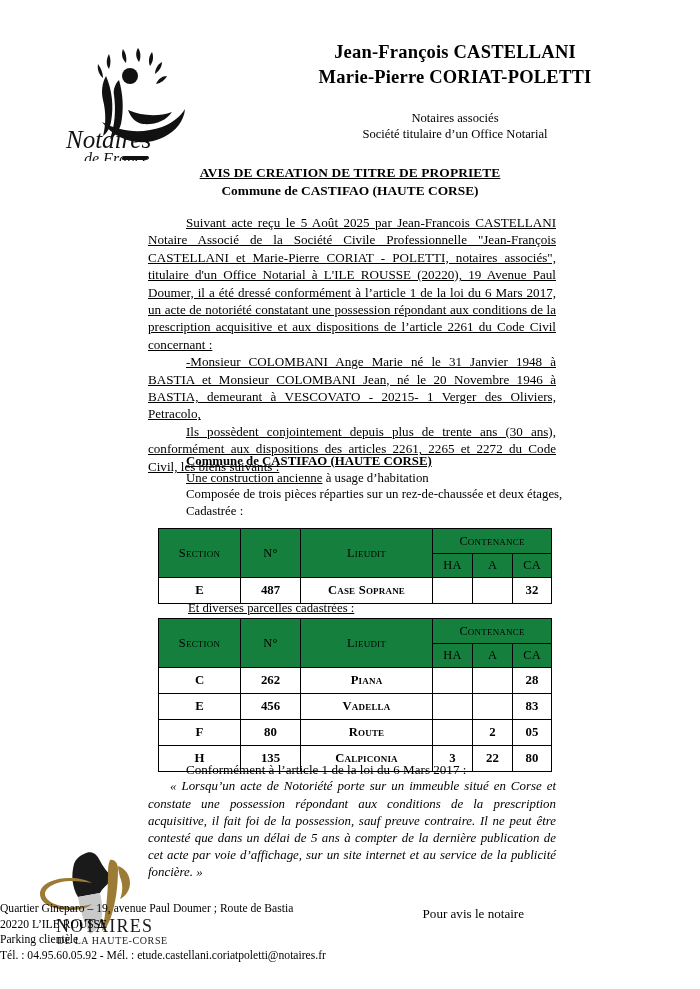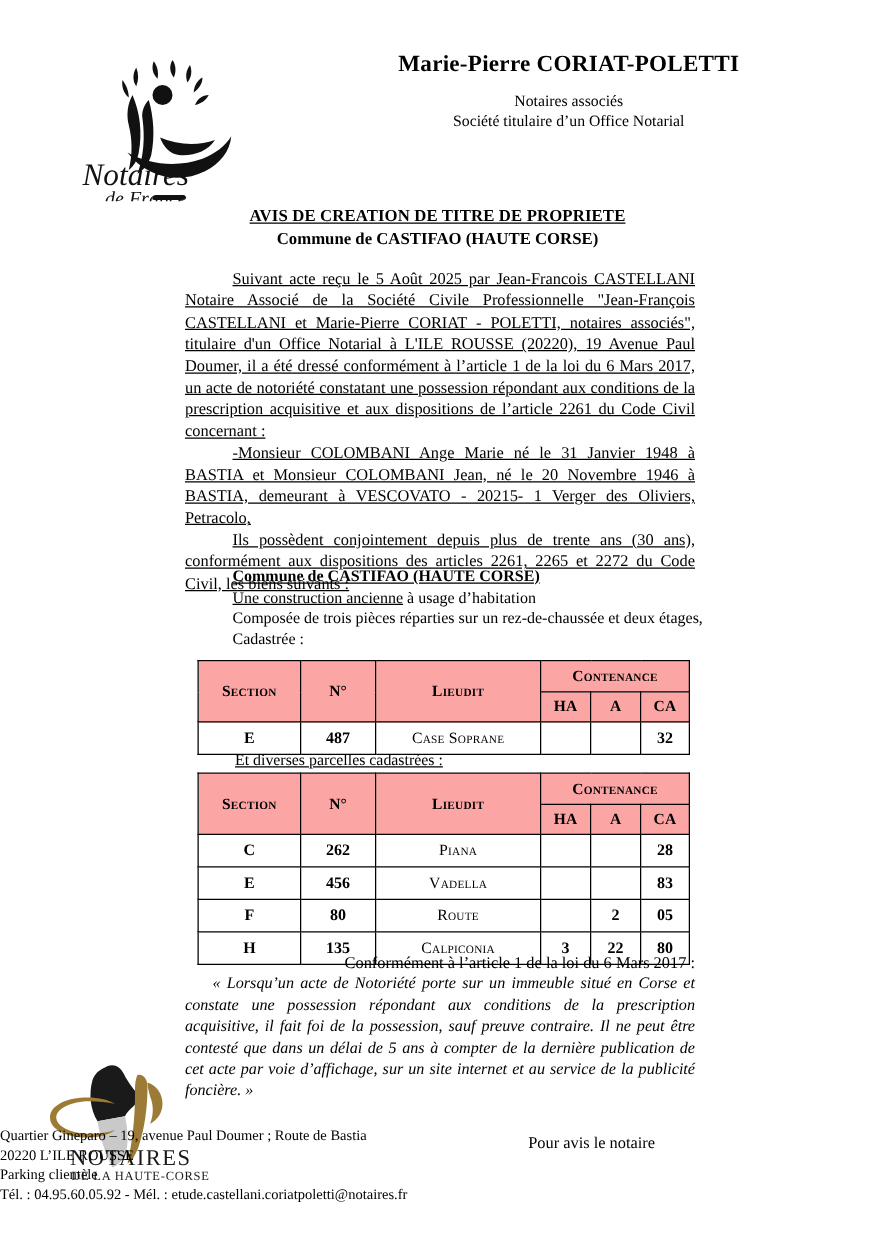--- a/index.html
+++ b/index.html
@@ -47,21 +47,21 @@
     width: 450px;
     text-align: center;
   }
   .hname {
     font-weight: bold;
     font-size: 18.5px;
     line-height: 25px;
     letter-spacing: 0.2px;
   }
   .hsub {
-    margin-top: 8px;
+    margin-top: 20px;
     font-size: 12.6px;
     line-height: 16px;
   }
 
   
   .title-block {
     position: absolute;
     top: 165px;
     left: 0;
     width: 700px;
@@ -116,35 +116,35 @@
     font-size: 12px;
     table-layout: fixed;
   }
   table.cad td, table.cad th {
     border: 1px solid #000000;
     padding: 0;
     text-align: center;
     vertical-align: middle;
   }
   table.cad thead th {
-    background: #fca5a5;
-    font-weight: bold;
+    background: #15803d;
+    font-weight: normal;
     font-variant: small-caps;
     font-size: 12.4px;
     letter-spacing: 0.2px;
   }
   .th-h1 { height: 24px; }
   .th-h2 { height: 23px; }
   td.datacell {
     height: 25px;
     font-weight: bold;
     font-size: 12.8px;
   }
   td.lieudit {
-    font-weight: normal;
+    font-weight: bold;
     font-variant: small-caps;
     font-size: 12.6px;
     letter-spacing: 0.2px;
   }
 
   #table-1 { left: 158px; top: 528px; width: 393px; }
   #table-2 { left: 158px; top: 618px; width: 393px; }
 
   .table2-caption {
     position: absolute;
@@ -159,21 +159,20 @@
     position: absolute;
     left: 148px;
     top: 761px;
     width: 408px;
   }
   .closing-lead {
     font-size: 13.1px;
     text-indent: 38px;
     margin: 0;
     line-height: 17.4px;
-    text-align: right;
   }
   .quote {
     margin: 0;
     font-style: italic;
     font-size: 12.9px;
     line-height: 17.2px;
     text-align: justify;
     text-indent: 22px;
   }
   .signoff {
@@ -228,20 +227,21 @@
           <path d="M66 74 c14 6 30 7 44 2 c-6 9 -17 13 -29 12 c-7 -1 -12 -6 -15 -14z"></path>
         </g>
 
         <text x="4" y="112" font-family="Liberation Serif, serif" font-style="italic" font-size="25" fill="#111">Notaires</text>
         <text x="22" y="128" font-family="Liberation Serif, serif" font-style="italic" font-size="16" fill="#111">de France</text>
       </svg>
       <div style="position:absolute;left:60px;top:120px;width:26px;height:4px;background:#111;border-radius:2px;transform:skewX(-18deg);"></div>
     </div>
 
     <div class="header-names">
+      <div class="hname">Jean-François CASTELLANI</div>
       <div class="hname">Marie-Pierre CORIAT-POLETTI</div>
       <div class="hsub">Notaires associés</div>
       <div class="hsub" style="margin-top:0">Société titulaire d’un Office Notarial</div>
     </div>
   </div>
 
   <div class="title-block">
     <div class="title-main">AVIS DE CREATION DE TITRE DE PROPRIETE</div>
     <div class="title-sub">Commune de CASTIFAO (HAUTE CORSE)</div>
   </div>

